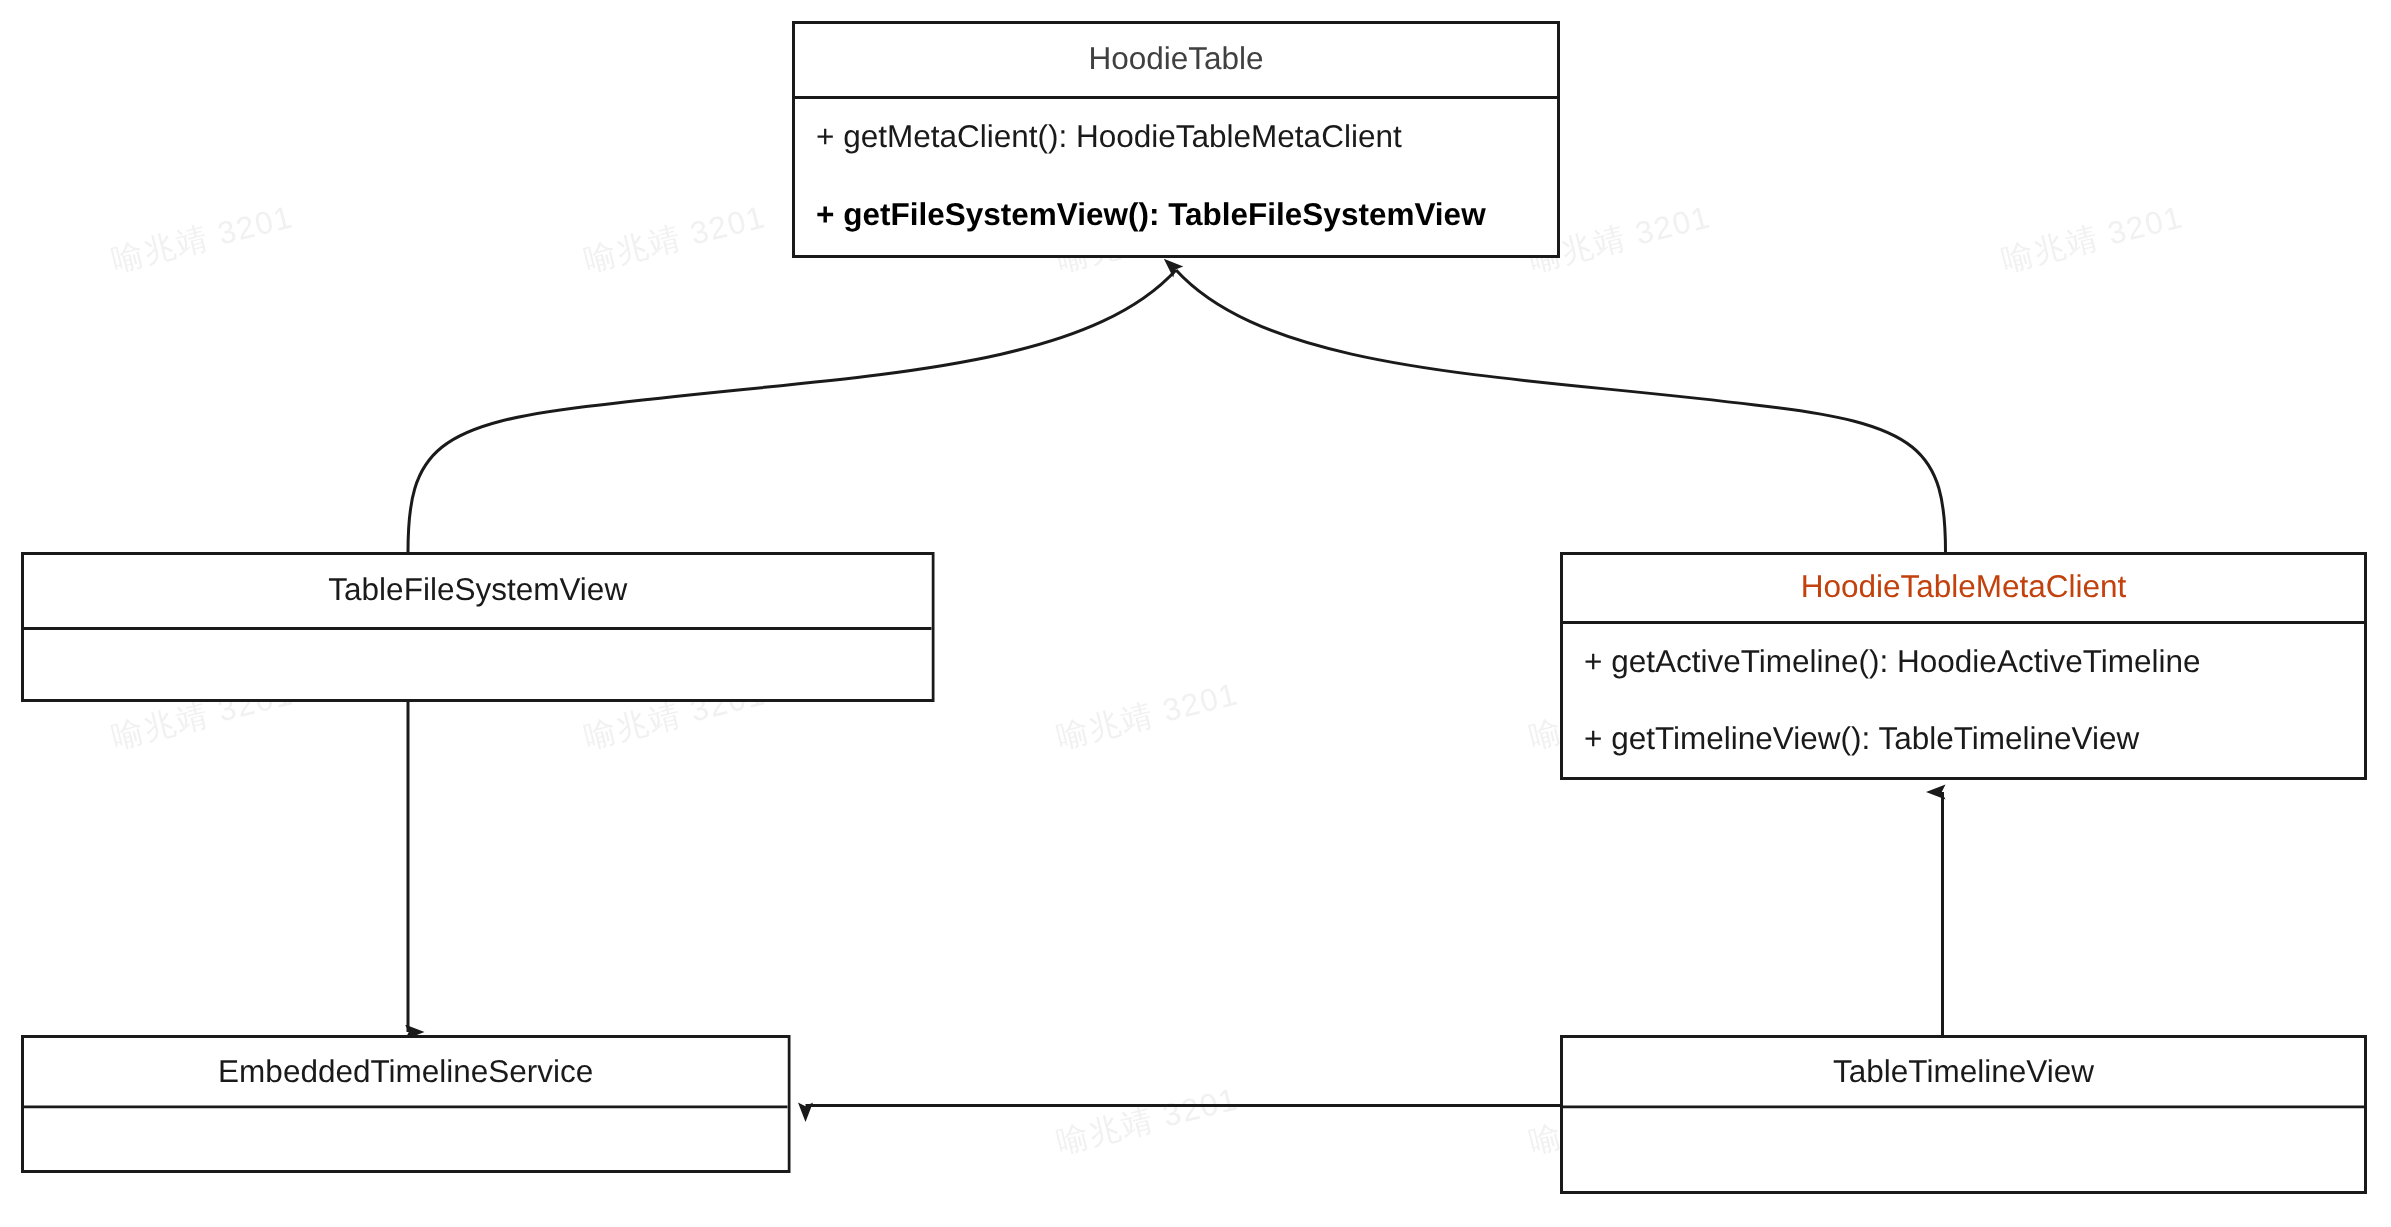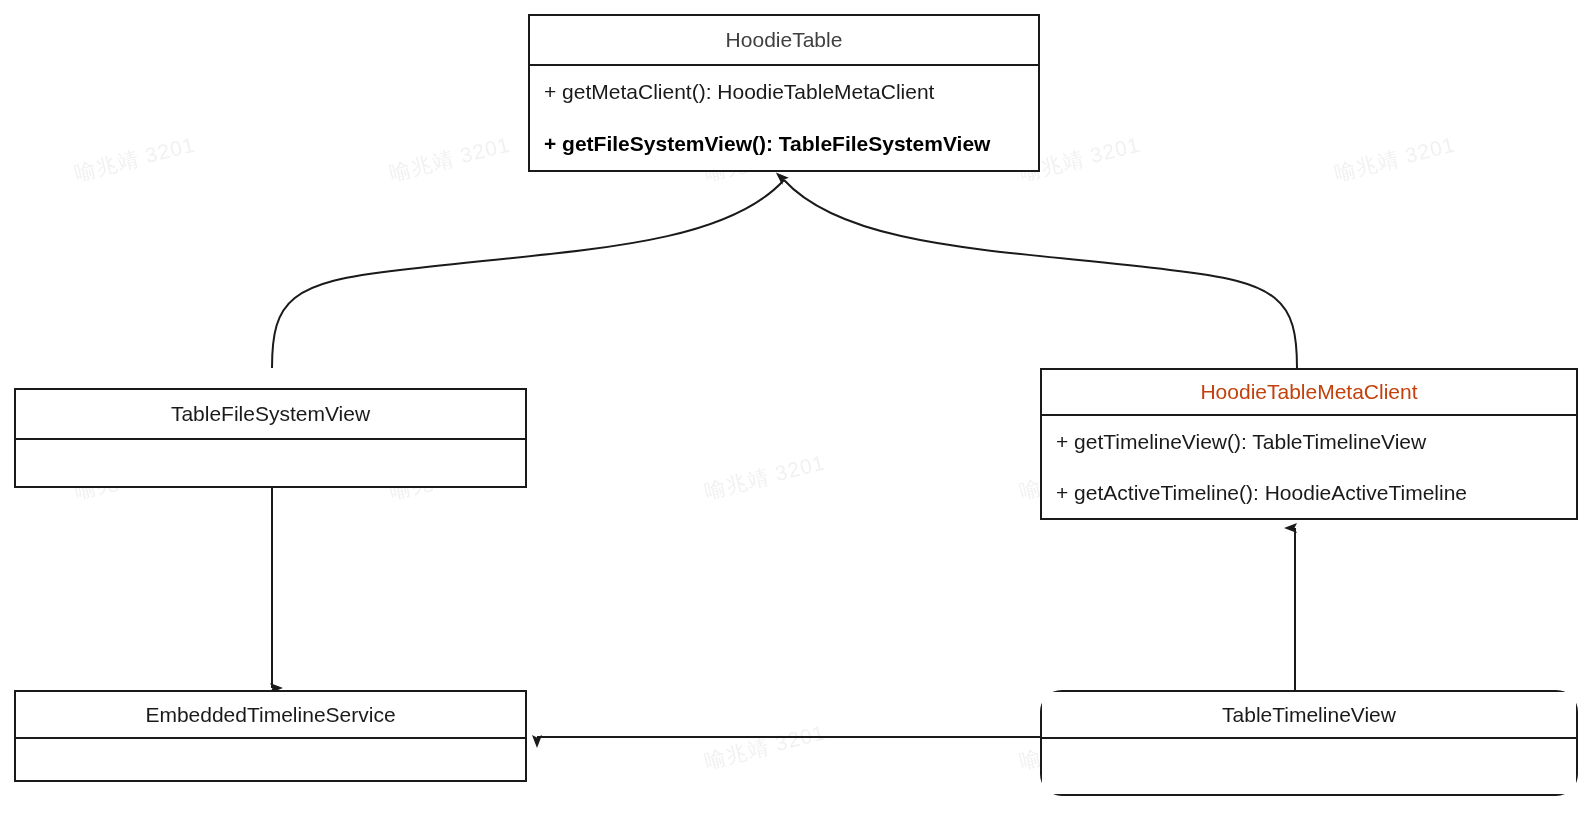--- a/index.html
+++ b/index.html
@@ -152,34 +152,34 @@
   </svg>
 
   <div id="class-container">
       <div class="uml-class" style="left: 528px; top: 14px; width: 512px; height: 158px; border-color: rgb(26, 26, 26);">
         <div class="uml-class-name" style="height: 54px; border-bottom-color: rgb(26, 26, 26); color: #404040;">HoodieTable</div>
         <div class="uml-members">
           <div class="uml-member" style="color: rgb(26, 26, 26); height: 52px;">+ getMetaClient(): HoodieTableMetaClient</div>
           <div class="uml-member" style="color: #000000; height: 52px; font-weight: bold;">+ getFileSystemView(): TableFileSystemView</div>
         </div>
       </div>
-      <div class="uml-class" style="left: 14px; top: 368px; width: 513px; height: 100px; border-color: rgb(26, 26, 26); margin-top: 20px;">
+      <div class="uml-class" style="left: 14px; top: 368px; width: 609px; height: 100px; border-color: rgb(26, 26, 26);">
         <div class="uml-class-name" style="height: 50px; border-bottom-color: rgb(26, 26, 26); color: rgb(26, 26, 26);">TableFileSystemView</div>
         <div class="uml-members empty"></div>
       </div>
       <div class="uml-class" style="left: 1040px; top: 368px; width: 538px; height: 152px; border-color: rgb(26, 26, 26);">
         <div class="uml-class-name" style="height: 50px; border-bottom-color: rgb(26, 26, 26); color: #c2410c;">HoodieTableMetaClient</div>
         <div class="uml-members">
+          <div class="uml-member" style="color: rgb(26, 26, 26); height: 51px;">+ getActiveTimeline(): HoodieActiveTimeline</div>
           <div class="uml-member" style="color: rgb(26, 26, 26); height: 51px;">+ getTimelineView(): TableTimelineView</div>
-          <div class="uml-member" style="color: rgb(26, 26, 26); height: 51px;">+ getActiveTimeline(): HoodieActiveTimeline</div>
         </div>
       </div>
       <div class="uml-class" style="left: 14px; top: 690px; width: 513px; height: 92px; border-color: rgb(26, 26, 26);">
         <div class="uml-class-name" style="height: 47px; border-bottom-color: rgb(26, 26, 26); color: rgb(26, 26, 26);">EmbeddedTimelineService</div>
         <div class="uml-members empty"></div>
       </div>
-      <div class="uml-class" style="left: 1040px; top: 690px; width: 538px; height: 106px; border-color: rgb(26, 26, 26); border-radius: 22px;">
+      <div class="uml-class" style="left: 1040px; top: 690px; width: 538px; height: 106px; border-color: rgb(26, 26, 26);">
         <div class="uml-class-name" style="height: 47px; border-bottom-color: rgb(26, 26, 26); color: rgb(26, 26, 26);">TableTimelineView</div>
         <div class="uml-members empty"></div>
       </div>
     </div>
 
 </div>
 
 </body></html>

